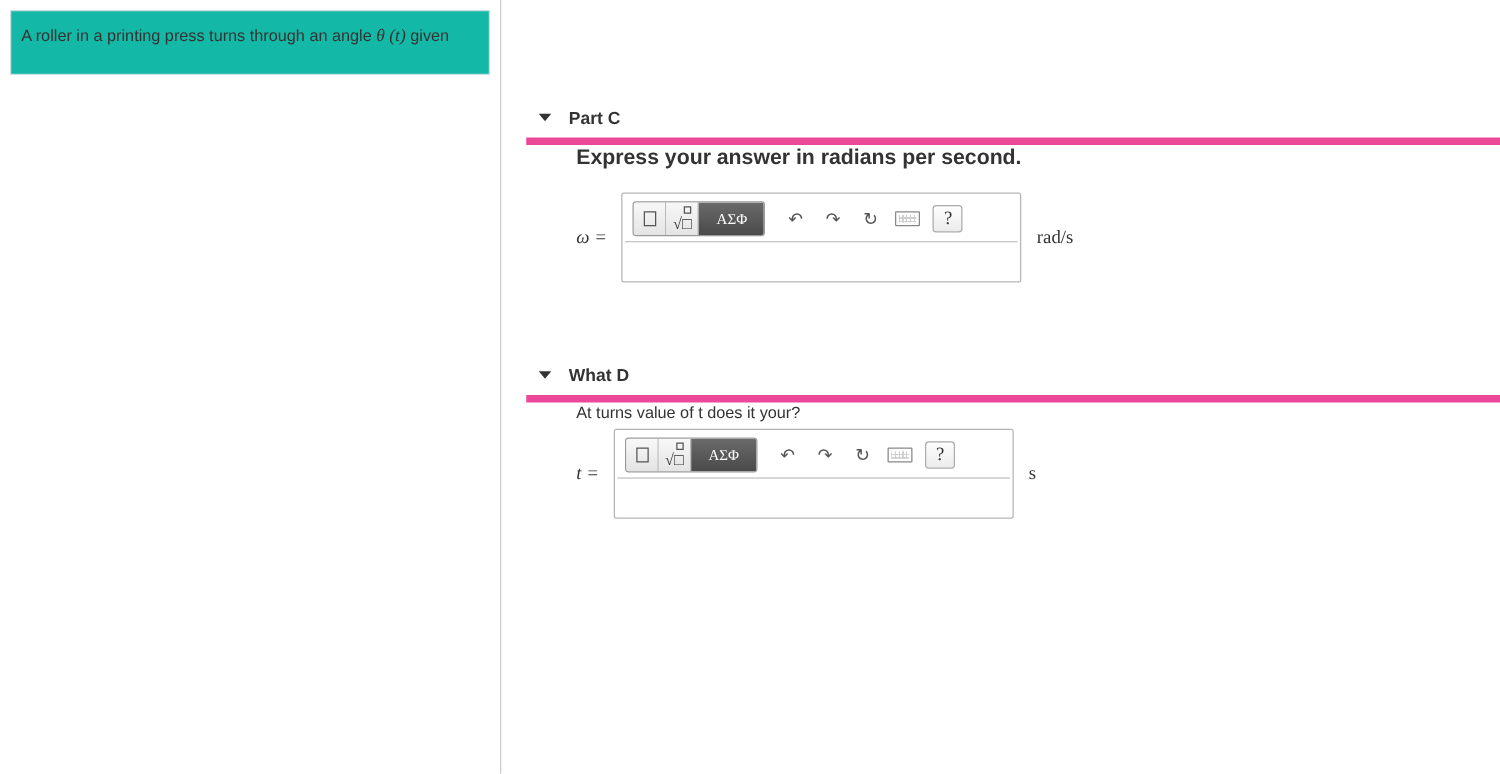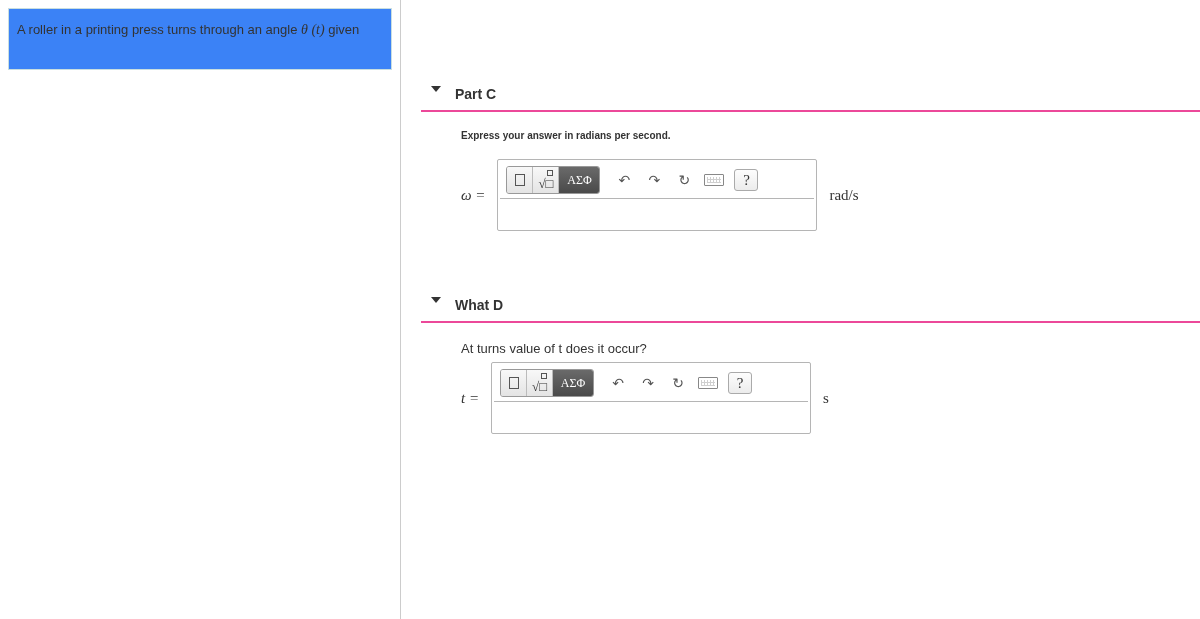--- a/index.html
+++ b/index.html
@@ -14,23 +14,23 @@
   .layout {
     display: flex;
     align-items: flex-start;
   }
   .left-col {
     width: 400px;
     padding: 8px;
     flex-shrink: 0;
   }
   .problem-box {
-    background: #3b82f6;
+    background: #14b8a6;
     border: 1px solid #c8dee0;
-    padding: 10px 14px 28px 8px;
+    padding: 10px 14px 18px 8px;
     line-height: 1.6;
   }
   .problem-box .math-i { font-family: 'Times New Roman', serif; font-style: italic; font-size: 14px;}
   .problem-box .math { font-family: 'Times New Roman', serif; font-size: 14px;}
   .divider {
     width: 1px;
     background: #ccc;
     align-self: stretch;
     min-height: 619px;
     margin-left: 0px;
@@ -38,36 +38,36 @@
   .right-col {
     flex: 1;
     padding-top: 80px;
     padding-left: 20px;
   }
   .part-section {
     margin-bottom: 60px;
   }
   .part-header {
     display: flex;
-    border-bottom: 2px solid #ec4899;
+    align-items: center;
+    border-bottom: 6px solid #ec4899;
     padding: 6px 0 8px 10px;
-    margin-bottom: 18px;
     cursor: pointer;
   }
   .caret {
     width: 0; height: 0;
     border-left: 5px solid transparent;
     border-right: 5px solid transparent;
     border-top: 6px solid #333;
     margin-right: 14px;
   }
   .part-title { font-weight: bold; font-size: 14px;}
   .part-body { padding-left: 40px; }
   .question { margin-bottom: 6px; font-size: 13px;}
-  .instruction { font-weight: bold; margin-bottom: 18px; font-size: 10px;}
+  .instruction { font-weight: bold; margin-bottom: 18px; font-size: 17px;}
   .answer-area {
     display: flex;
     align-items: center;
     gap: 12px;
   }
   .var-label {
     font-family: 'Times New Roman', serif;
     font-style: italic;
     font-size: 15px;
     white-space: nowrap;
@@ -97,21 +97,21 @@
     border-right: 1px solid #bbb;
     background: linear-gradient(#f8f8f8,#e4e4e4);
     cursor: pointer;
   }
   .tool-btn-sq:last-child { border-right: none; }
   .tool-btn-sq.greek {
     background: linear-gradient(#6a6a6a,#4a4a4a);
     color: #fff;
     font-family: 'Times New Roman', serif;
     font-size: 12px;
-    width: 40px;
+    width: 52px;
   }
   .rect-ph { width:10px; height:12px; border:1.5px solid #555;}
   .frac-ph { display:flex; flex-direction:column; align-items:flex-end; font-size:8px; line-height:1;}
   .frac-ph .top{border:1px solid #555; width:6px;height:6px; margin-bottom:1px;}
   .frac-ph .rad{font-size:13px; font-family:'Times New Roman',serif;}
   .spacer { flex: 0 0 6px; }
   .tool-icon {
     width: 24px; height: 24px;
     display: flex; align-items: center; justify-content: center;
     color: #555;
@@ -208,21 +208,21 @@
       </div>
     </div>
 
     <div class="part-section">
       <div class="part-header">
         <div class="caret"></div>
         <div class="part-title">What D</div>
       </div>
       <div class="part-body">
         <div class="question">
-          <span>At turns value of </span><span class="math-i">t</span><span> does it occur?</span>
+          <span>At turns value of </span><span class="math-i">t</span><span> does it your?</span>
         </div>
         <div class="answer-area">
           <div class="var-label">t =</div>
           <div class="input-wrap">
             <div class="toolbar">
               <div class="tool-group1">
                 <div class="tool-btn-sq">
                     <div class="rect-ph"></div>
                   </div>
                 <div class="tool-btn-sq">

